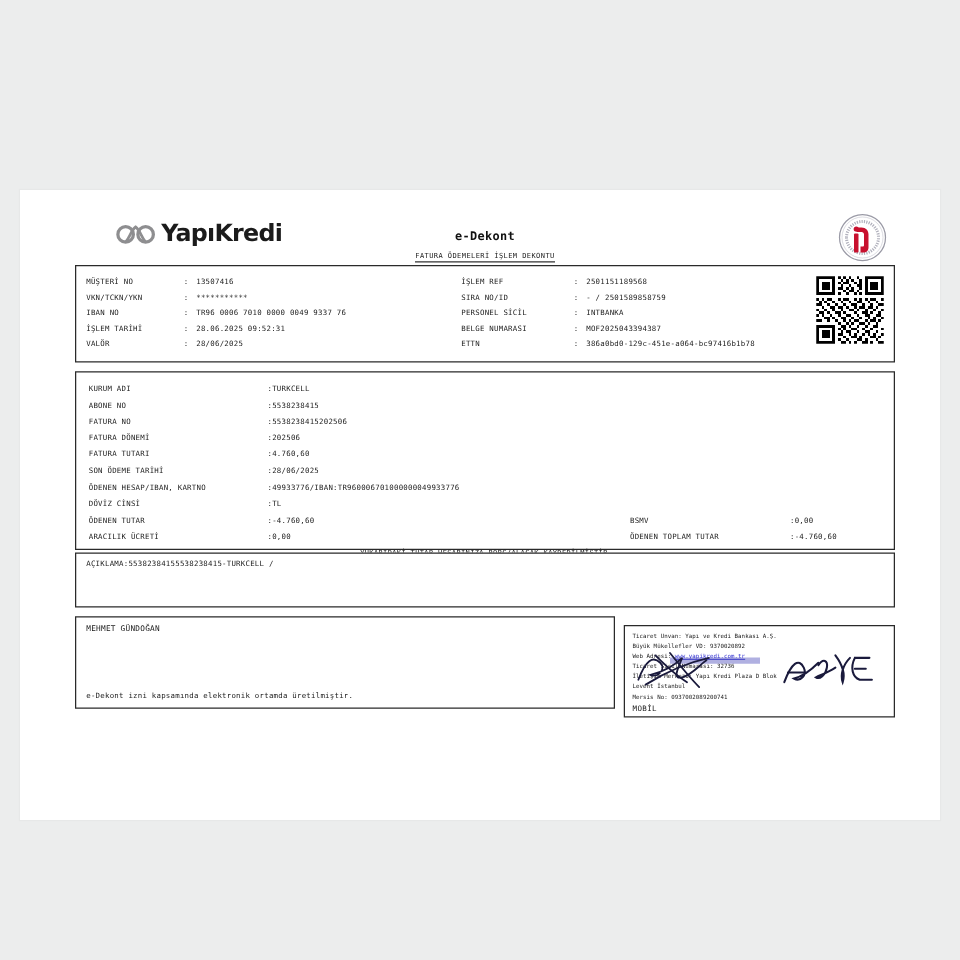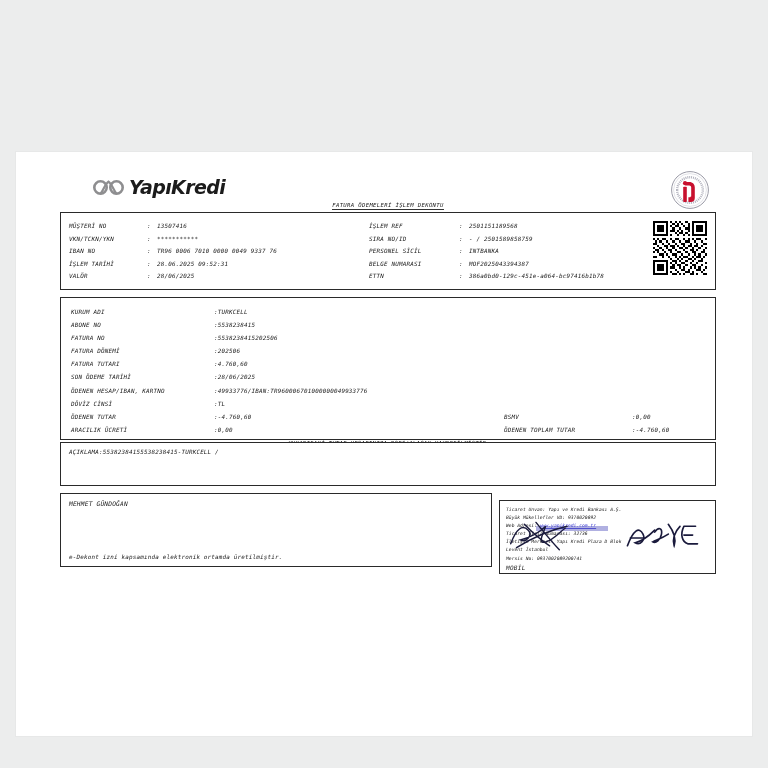--- a/index.html
+++ b/index.html
@@ -16,24 +16,23 @@
     width: 768px;
     height: 768px;
     background: #eceded;
   }
   
   #sheet {
     position: absolute;
     left: 16px;
     top: 152px;
     width: 736px;
-    height: 584px;
+    height: 504px;
     background: #ffffff;
     box-shadow: 0 0 0 1px rgba(0,0,0,0.02);
-    font-style: italic;
   }
   .doc {
     position: absolute;
     left: 44px;
     top: 14px;
     width: 656px;
   }
 
   
   .hdr {
@@ -201,20 +200,21 @@
               <circle cx="8.5" cy="8.5" r="6.2"></circle>
               <circle cx="24.5" cy="8.5" r="6.2"></circle>
             </g>
             <g fill="none" stroke="#8e8e90" stroke-width="2.2">
               <path d="M8.5 14.7 C 12 10.5, 13 5, 16.5 2.6 C 20 5, 21 10.5, 24.5 14.7"></path>
             </g>
           </svg>
           <span class="logo-text">YapıKredi</span>
         </div>
 
+        <div class="hdr-title">e-Dekont</div>
         <div class="hdr-sub"><span>FATURA ÖDEMELERİ İŞLEM DEKONTU</span></div>
 
         <svg class="seal" viewBox="0 0 100 100">
           <circle cx="50" cy="50" r="46" fill="none" stroke="#9a9aa6" stroke-width="2.5"></circle>
           <circle cx="50" cy="50" r="41" fill="none" stroke="#b9b9c4" stroke-width="1"></circle>
           <path d="M18 50 a32 32 0 0 1 64 0" fill="none" stroke="#b0b0bc" stroke-width="6" stroke-dasharray="2.4 2.4"></path>
           <path d="M18 50 a32 32 0 0 0 64 0" fill="none" stroke="#b0b0bc" stroke-width="6" stroke-dasharray="2.4 2.4"></path>
           <g fill="#c8102e">
             <path d="M38 30 h10 c9 0 14 6 14 14 v26 c0 6 -4 10 -10 10 h-6 v-12 h4 c2 0 3 -1 3 -3 v-21 c0 -3 -2 -5 -5 -5 h-10 z"></path>
             <rect x="33" y="42" width="9" height="38" rx="2"></rect>

